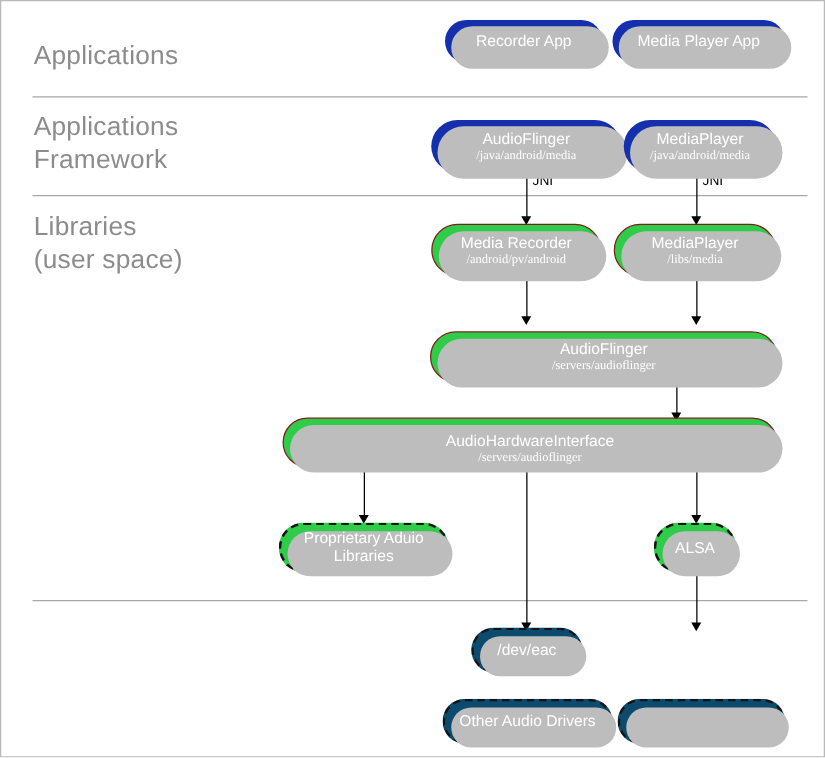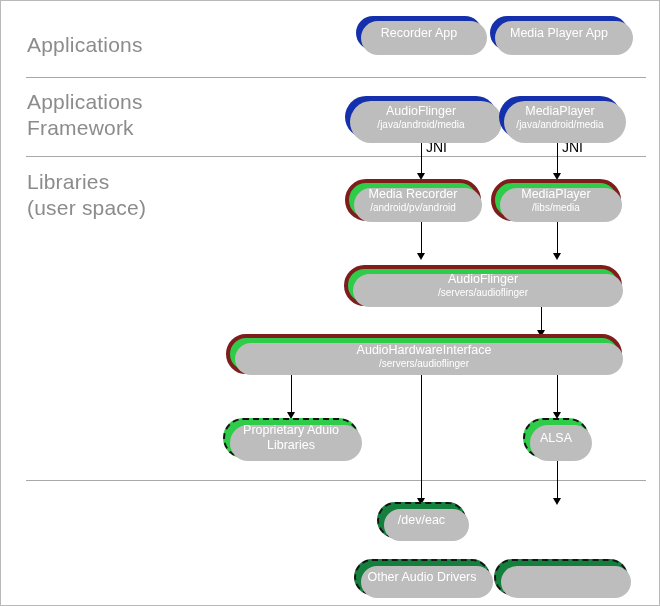--- a/index.html
+++ b/index.html
@@ -64,47 +64,48 @@
     font-size: 12.5px;
     line-height: 15px;
     position: relative;
     z-index: 2;
   }
   .node .sub {
     font-size: 10px;
     line-height: 12px;
     position: relative;
     z-index: 2;
+    font-family: Liberation Serif, serif;
   }
   .node.two-line .title { font-size: 12.5px; }
 
   .node.blue   { background: #1430ad; }
-  .node.green  { background: #2ecc48; border: 4px solid #7f1d1d; }
-  .node.red    { background: #15803d; }
+  .node.green  { background: #2ecc48; border: 1px solid #7f1d1d; }
+  .node.red    { background: #0c4a6e; }
 
   .node.dashed { border: 2px dashed #141414; }
 
   
   .vline {
     position: absolute;
     width: 1px;
     background: #000000;
     z-index: 1;
   }
   .arrowhead {
     position: absolute;
     width: 0; height: 0;
     border-left: 4px solid transparent;
     border-right: 4px solid transparent;
     border-top: 7px solid #000000;
     z-index: 2;
   }
   .edge-label {
     position: absolute;
-    font-size: 14px;
+    font-size: 11px;
     color: #000000;
     font-family: "Liberation Sans", sans-serif;
     z-index: 3;
   }
 </style>
 </head>
 <body>
 
 <div id="stage">
 

